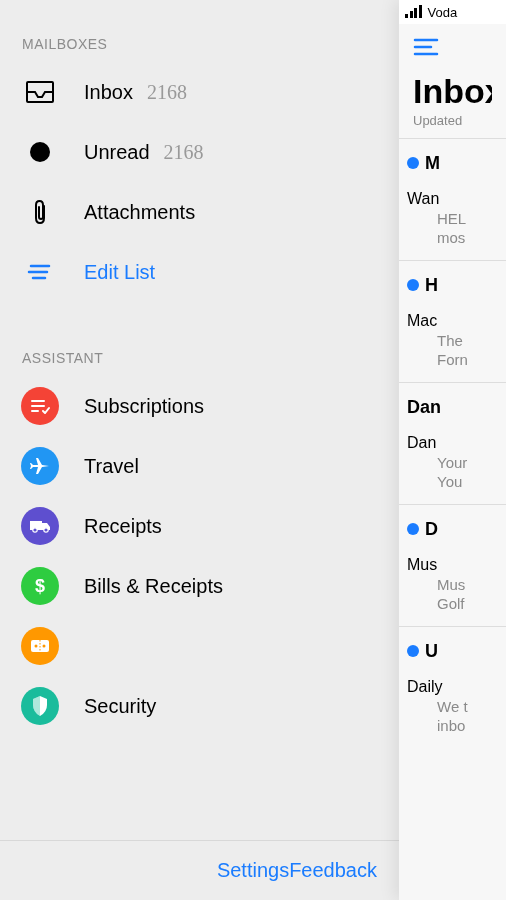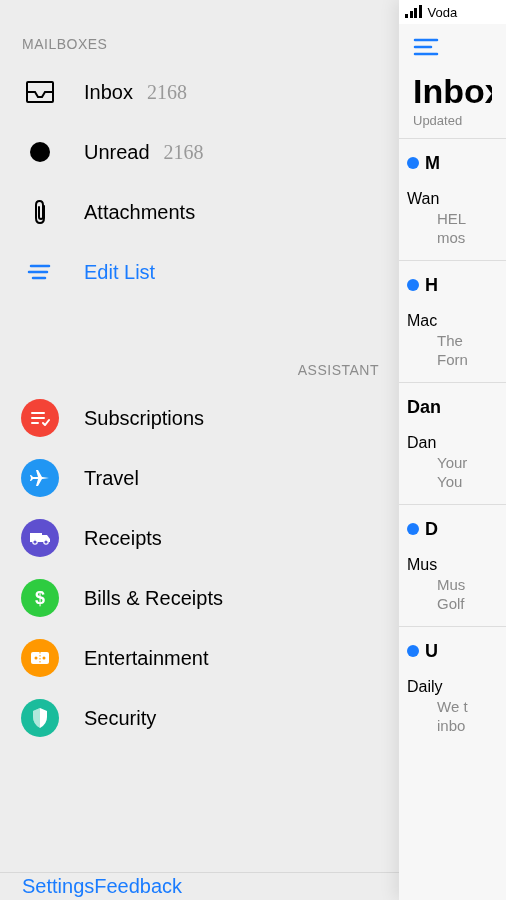--- a/index.html
+++ b/index.html
@@ -59,44 +59,43 @@
     .menu-count {
       font-size: 20px;
       color: #999;
       margin-left: 14px;
       font-family: Liberation Serif, serif;
     }
     .edit-list {
       color: #1a7cff;
     }
     .assistant-section {
-      margin-top: 60px;
-      text-align: right;
+      margin-top: 48px;
     }
     .circle-icon {
       width: 38px;
       height: 38px;
       border-radius: 50%;
       display: flex;
       align-items: center;
       justify-content: center;
       color: #fff;
     }
     .circle-red { background: #f44336; }
     .circle-blue { background: #2196f3; }
     .circle-purple { background: #5e4fcf; }
     .circle-green { background: #2ecc40; }
     .circle-orange { background: #ff9800; }
     .circle-teal { background: #1abc9c; }
     .sidebar-footer {
       border-top: 1px solid #d8d8d8;
       display: flex;
-      justify-content: flex-start;
-      align-items: center;
-      padding: 2px 22px;
+      justify-content: flex-end;
+      align-items: center;
+      padding: 18px 22px;
     }
     .footer-link {
       font-size: 20px;
       color: #1a7cff;
       cursor: pointer;
     }
     .main-preview {
       flex: 1;
       background: #f7f7f7;
       box-shadow: -5px 0 15px rgba(0,0,0,0.08);
@@ -290,21 +289,20 @@
           <span class="menu-icon">
             <span class="circle-icon circle-orange">
               <svg width="22" height="16" viewBox="0 0 22 16">
                   <rect x="2" y="2" width="18" height="12" rx="2" fill="#fff"></rect>
                   <circle cx="7" cy="8" r="1.5" fill="#ff9800"></circle>
                   <circle cx="15" cy="8" r="1.5" fill="#ff9800"></circle>
                   <path d="M11 2 L11 14" stroke="#ff9800" stroke-width="1" stroke-dasharray="1.5 1.5"></path>
                 </svg>
             </span>
           </span>
-          <span class="menu-label">Entertainment</span>
         </div>
 
         <div class="menu-item">
           <span class="menu-icon">
             <span class="circle-icon circle-teal">
               <svg width="18" height="22" viewBox="0 0 18 22">
                   <path d="M9 1 L16 4 L16 10 Q16 17 9 21 Q2 17 2 10 L2 4 Z" fill="#fff"></path>
                   <path d="M9 1 L9 21 Q2 17 2 10 L2 4 Z" fill="#1abc9c" opacity="0.35"></path>
                 </svg>
             </span>

